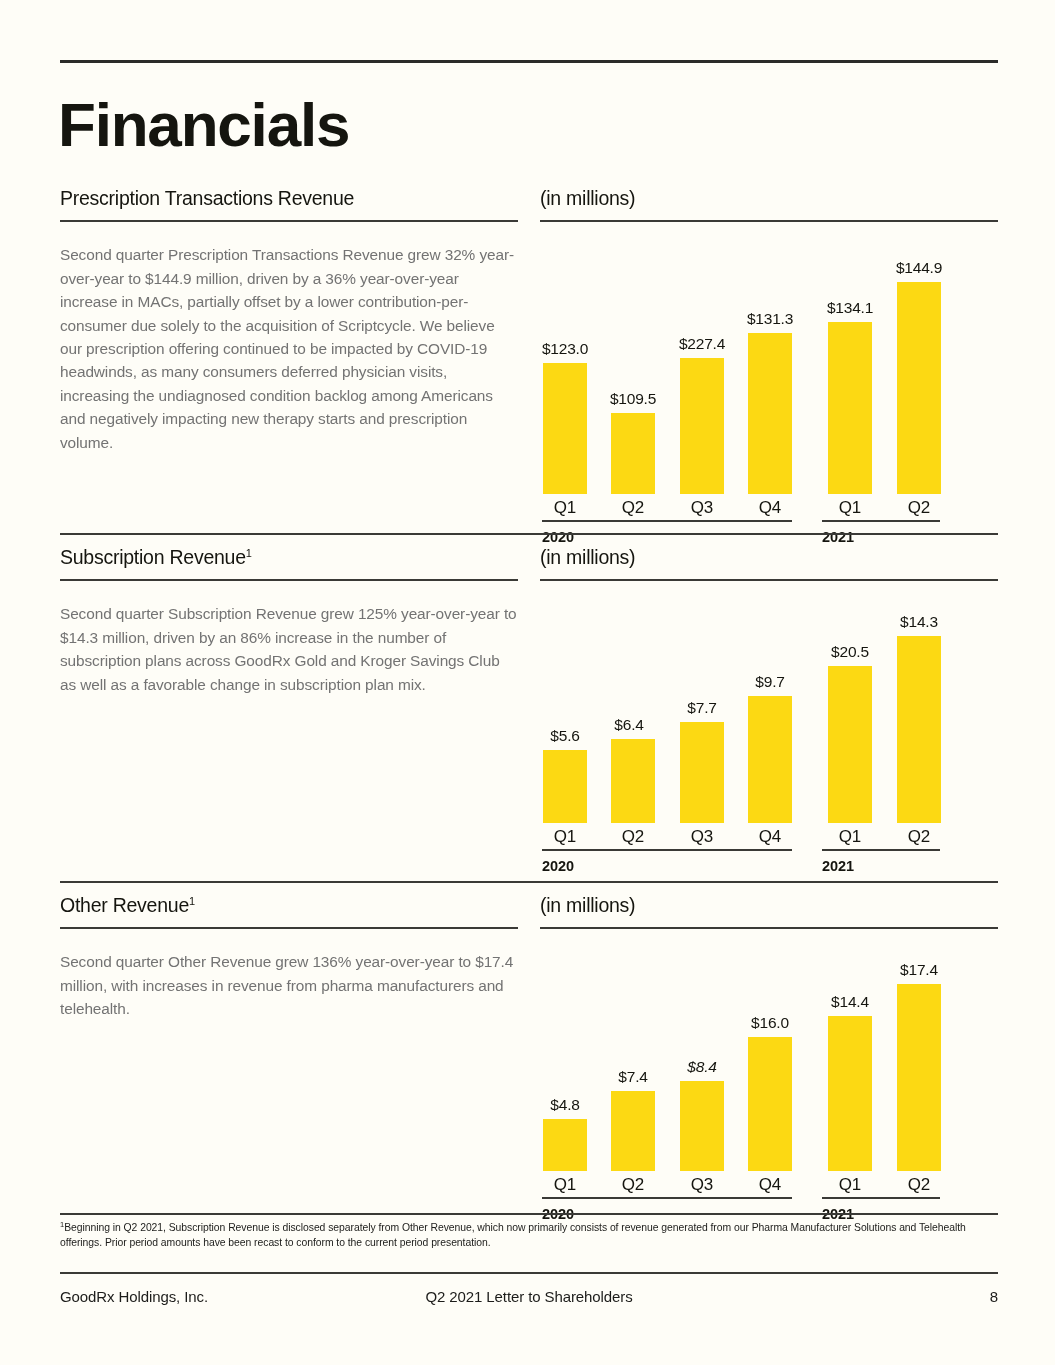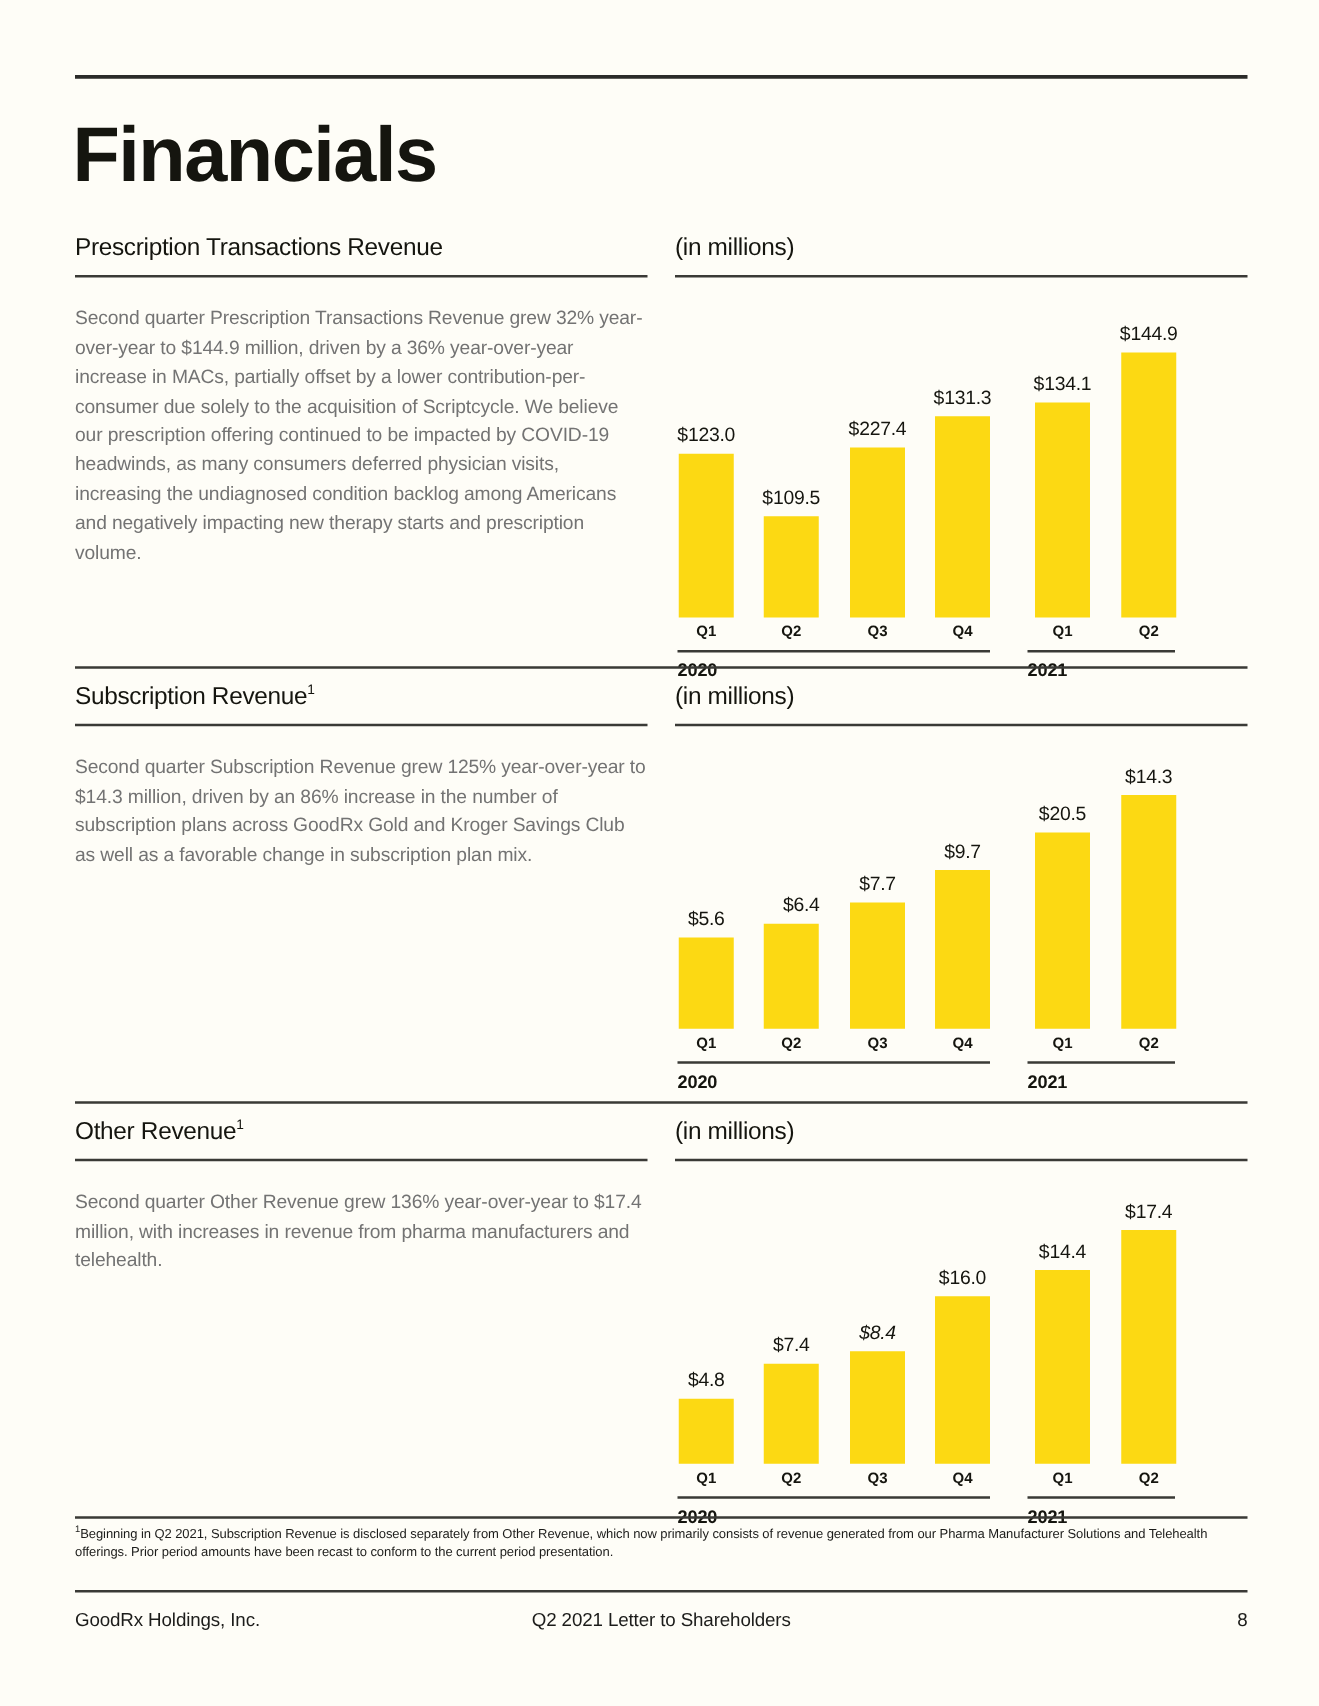--- a/index.html
+++ b/index.html
@@ -127,22 +127,22 @@
     white-space: nowrap;
   }
 
   
   .axis-labels { position: relative; width: 458px; height: 26px; }
   .axis-label {
     position: absolute;
     top: 4px;
     width: 44px;
     text-align: center;
-    font-size: 12px;
-    font-weight: 700;
+    font-size: 17px;
+    font-weight: 400;
     letter-spacing: -0.1px;
     color: #15150F;
   }
 
   
   .group-rule {
     position: absolute;
     height: 2px;
     background: #3A3A36;
   }
@@ -256,21 +256,21 @@
     </div>
 
     <div class="col-right">
       <div class="section-heading">(in millions)</div>
       <div class="heading-rule"></div>
       <div class="chart" id="chart-subscription">
         <div class="chart-plot">
             <div class="bar" style="left: 3px; height: 73px; background: rgb(252, 217, 19);"></div>
             <div class="bar-value" style="left: -20px; bottom: 78px;">$5.6</div>
             <div class="bar" style="left: 71px; height: 84px; background: rgb(252, 217, 19);"></div>
-            <div class="bar-value" style="left: 56px; bottom: 89px; margin-top: 48px;">$6.4</div>
+            <div class="bar-value" style="left: 44px; bottom: 89px; margin-top: 48px;">$6.4</div>
             <div class="bar" style="left: 140px; height: 101px; background: rgb(252, 217, 19);"></div>
             <div class="bar-value" style="left: 117px; bottom: 106px;">$7.7</div>
             <div class="bar" style="left: 208px; height: 127px; background: rgb(252, 217, 19);"></div>
             <div class="bar-value" style="left: 185px; bottom: 132px;">$9.7</div>
             <div class="bar" style="left: 288px; height: 157px; background: rgb(252, 217, 19);"></div>
             <div class="bar-value" style="left: 265px; bottom: 162px;">$20.5</div>
             <div class="bar" style="left: 357px; height: 187px; background: rgb(252, 217, 19);"></div>
             <div class="bar-value" style="left: 334px; bottom: 192px;">$14.3</div>
           </div>
         <div class="axis-labels">

